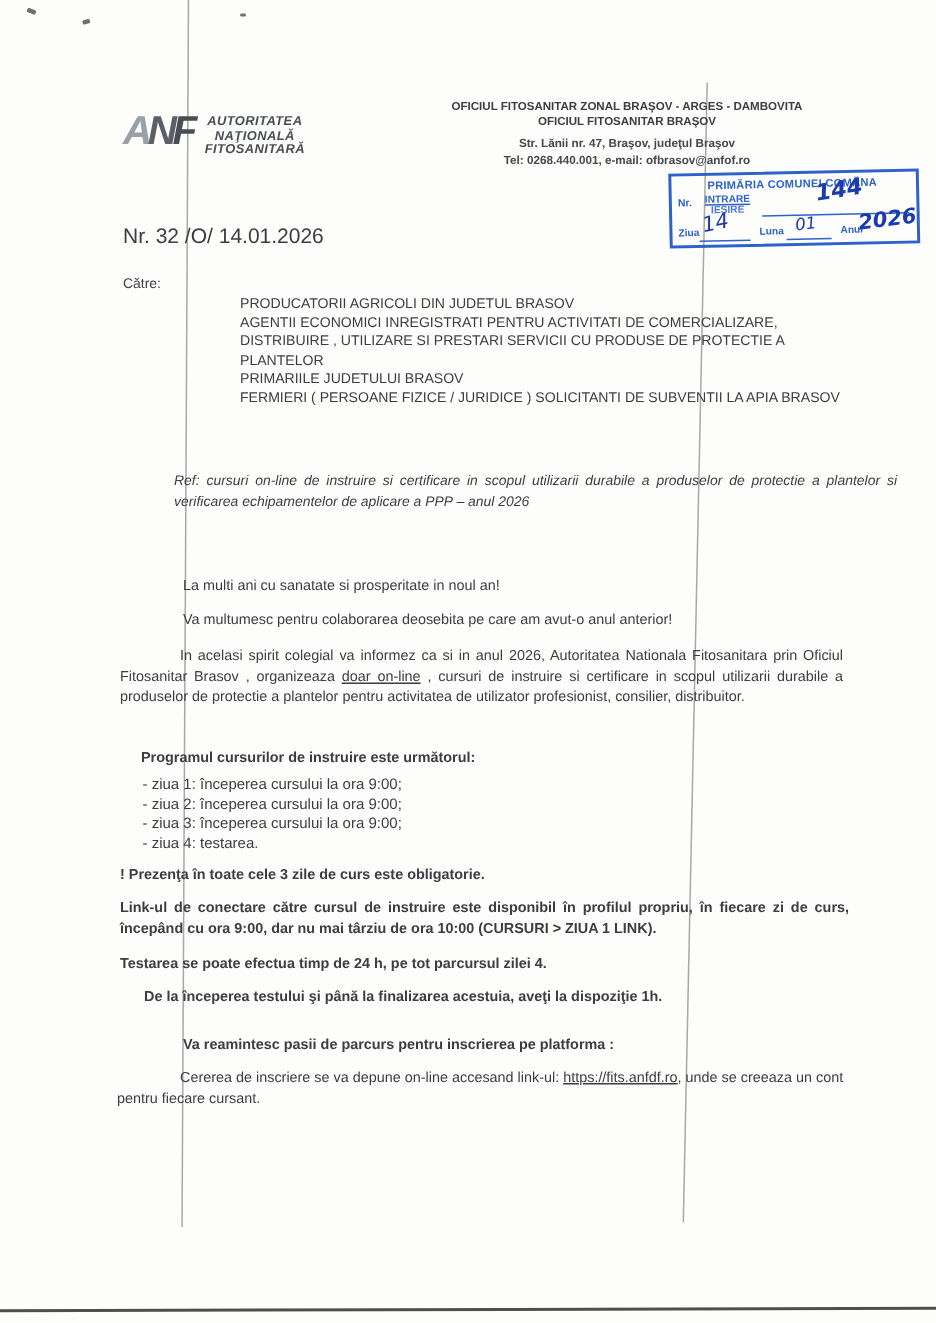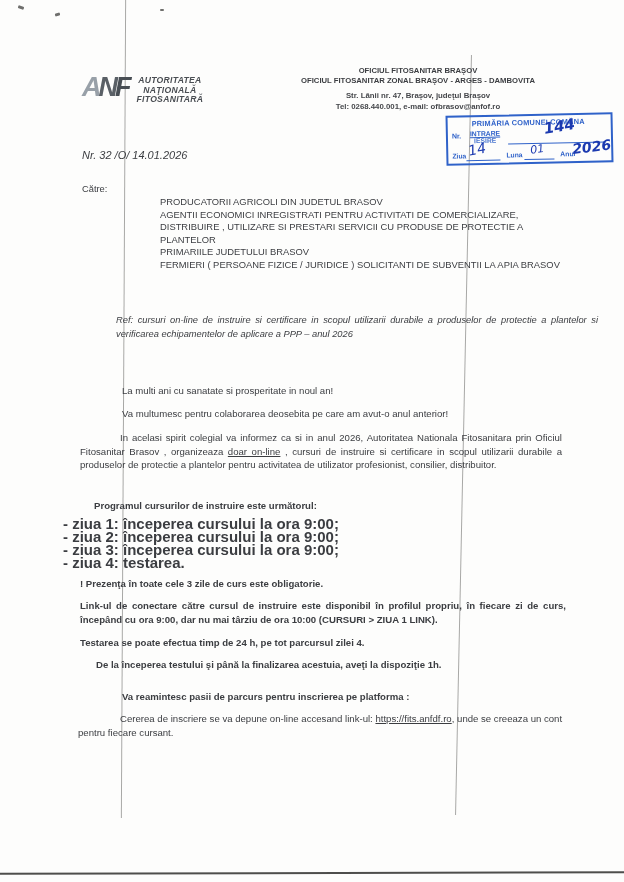--- a/index.html
+++ b/index.html
@@ -59,31 +59,31 @@
   .stamp .st-ziua { left:4px; }
   .stamp .st-luna { left:58px; }
   .stamp .st-anul { left:112px; }
   .stamp .day-line { left:18px; top:43px; width:34px; }
   .stamp .month-line { left:76px; top:43px; width:30px; }
   .stamp .st-day { position:absolute; left:20px; top:24px; font-size:14px; transform:rotate(-10deg); }
   .stamp .st-month { position:absolute; left:82px; top:27px; font-size:11px; transform:rotate(-6deg); }
   .stamp .st-year { position:absolute; left:124px; top:24px; font-size:14px; font-weight:bold; transform:rotate(-6deg); }
 
   
-  .refno { position:absolute; left:82px; top:149px; font-size:11px;font-style:italic; }
+  .refno { position:absolute; left:82px; top:149px; font-size:14px; }
   .to-label { position:absolute; left:82px; top:184px; font-size:9.3px; }
   .recipients { position:absolute; left:160px; top:196px; width:400px; font-size:9.4px; line-height:12.6px; }
   .subject { position:absolute; left:80px; top:313px; width:482px; font-size:9.3px; line-height:14px; font-style:italic; text-align:justify;margin-left:36px; }
   .para { position:absolute; font-size:9.6px; line-height:13.5px; }
   .g1 { left:122px; top:384px; }
   .g2 { left:122px; top:407px;text-align:right; }
   .intro { left:80px; top:431px; width:482px; text-align:justify; text-indent:40px; }
   .underline { text-decoration:underline; }
   .sched-head { left:94px; top:499px; font-weight:bold; }
-  .sched-list { position:absolute; left:63px; top:518px; font-size:15px; line-height:12.9px; font-weight:bold; }
+  .sched-list { position:absolute; left:95px; top:518px; font-size:10px; line-height:12.9px; font-weight:normal; }
   .attend { left:80px; top:577px; font-weight:bold; }
   .linkinfo { left:80px; top:599px; width:486px; text-align:justify; font-weight:bold; }
   .testing { left:80px; top:636px; font-weight:bold; }
   .duration { left:96px; top:658px; font-weight:600; }
   .platform { left:122px; top:690px; font-weight:bold; }
   .enroll { left:78px; top:712px; width:488px; text-indent:42px; }
 </style>
 </head>
 <body>
 
@@ -99,22 +99,22 @@
   <div class="logo">
     <div class="logo-abbr"><span class="l1">A</span><span class="l2">N</span><span class="l3">F</span></div>
     <div class="logo-name">
       <div>AUTORITATEA</div>
       <div>NAŢIONALĂ</div>
       <div>FITOSANITARĂ</div>
     </div>
   </div>
 
   <div class="letterhead">
+    <div class="lh-bold">OFICIUL FITOSANITAR ZONAL BRAŞOV - ARGES - DAMBOVITA</div>
     <div class="lh-bold">OFICIUL FITOSANITAR BRAŞOV</div>
-    <div class="lh-bold">OFICIUL FITOSANITAR ZONAL BRAŞOV - ARGES - DAMBOVITA</div>
     <div class="lh-addr">
       <div>Str. Lănii nr. 47, Braşov, judeţul Braşov</div>
       <div>Tel: 0268.440.001, e-mail: ofbrasov@anfof.ro</div>
     </div>
   </div>
 
   <div class="stamp">
     <div class="st-title">PRIMĂRIA COMUNEI COMĂNA</div>
     <div class="st-nr">Nr.</div>
     <div class="st-intrare">INTRARE</div>

